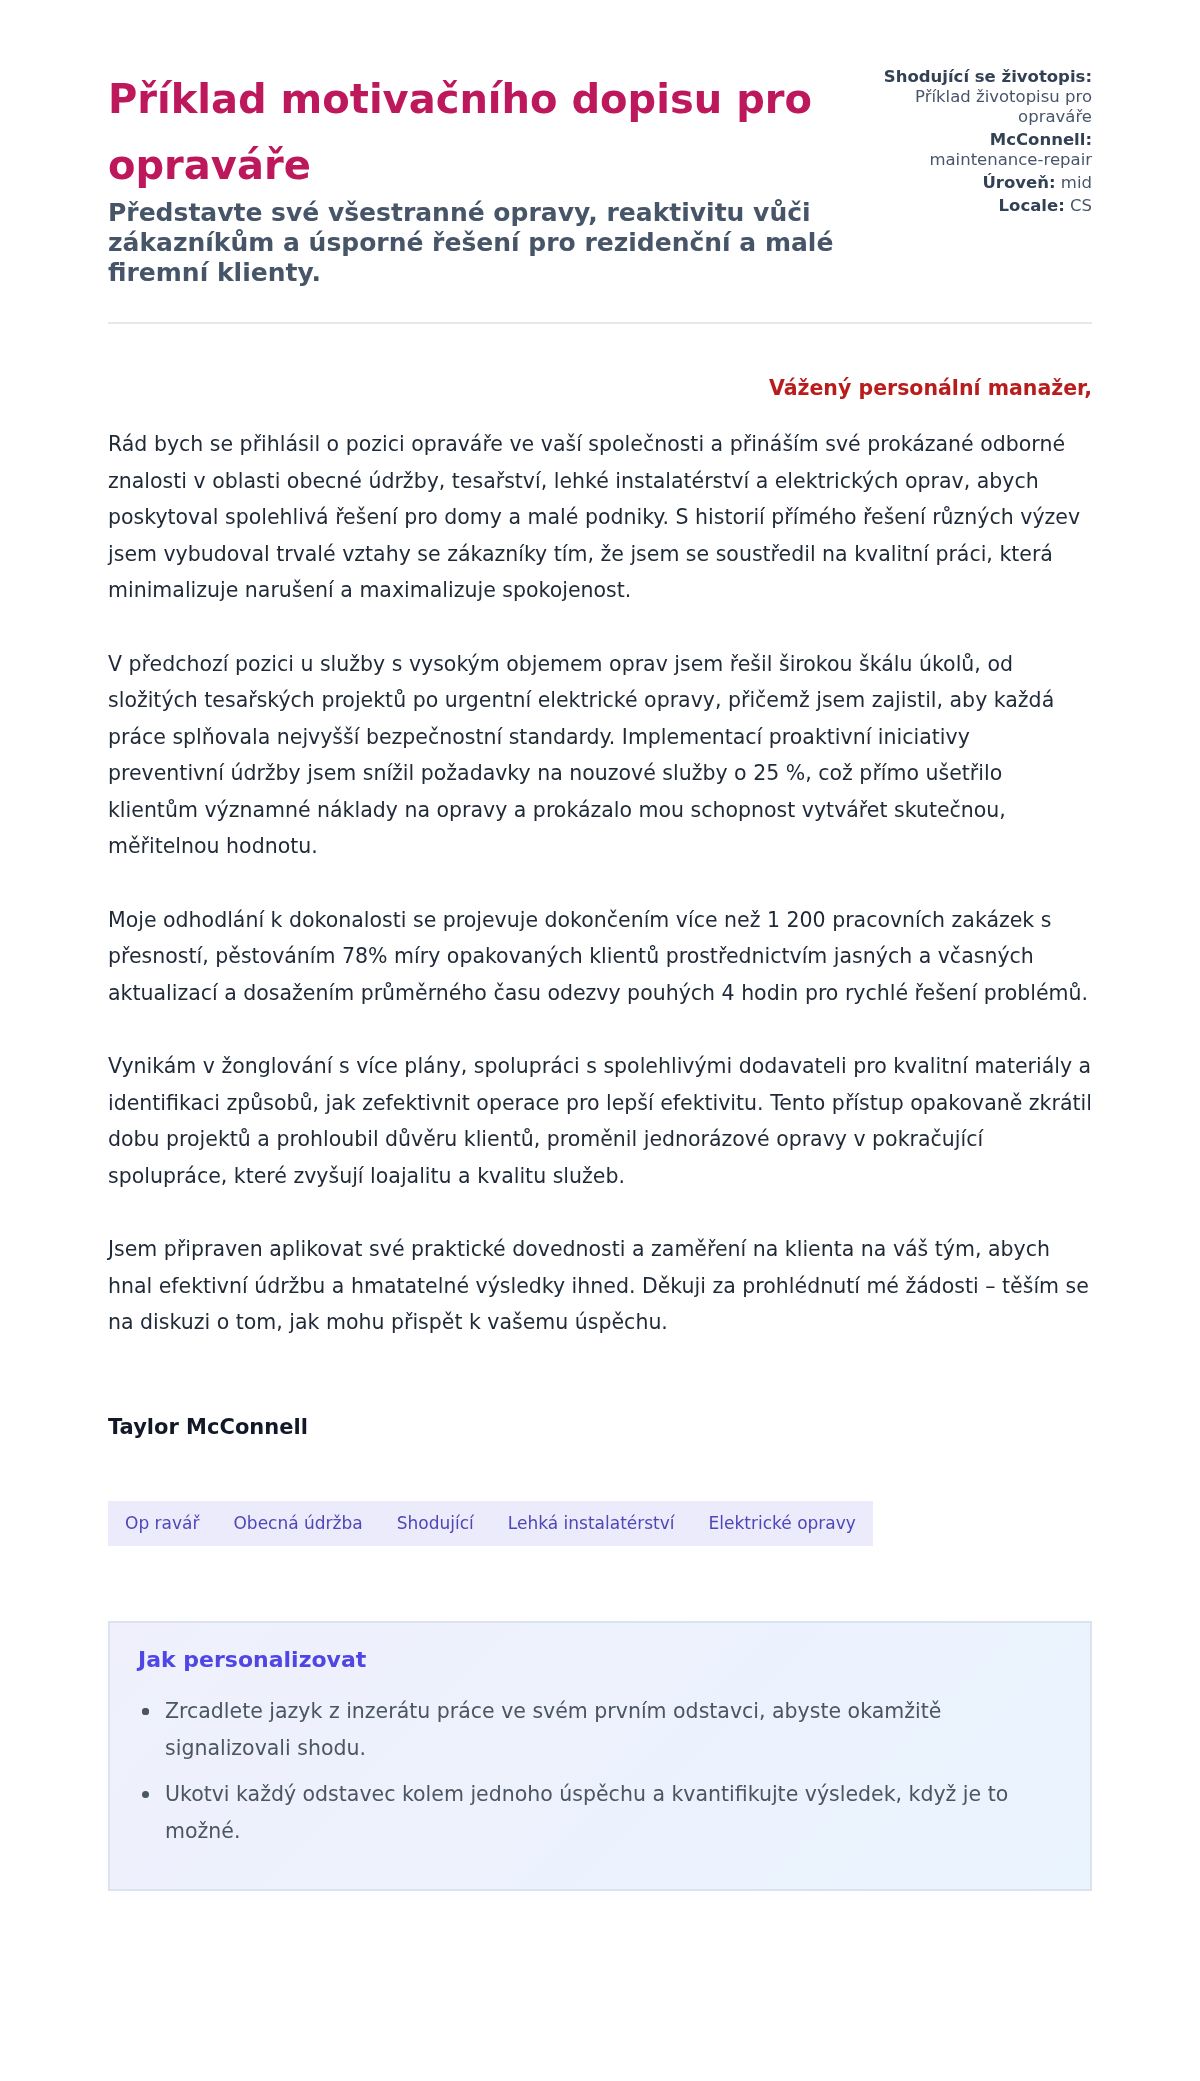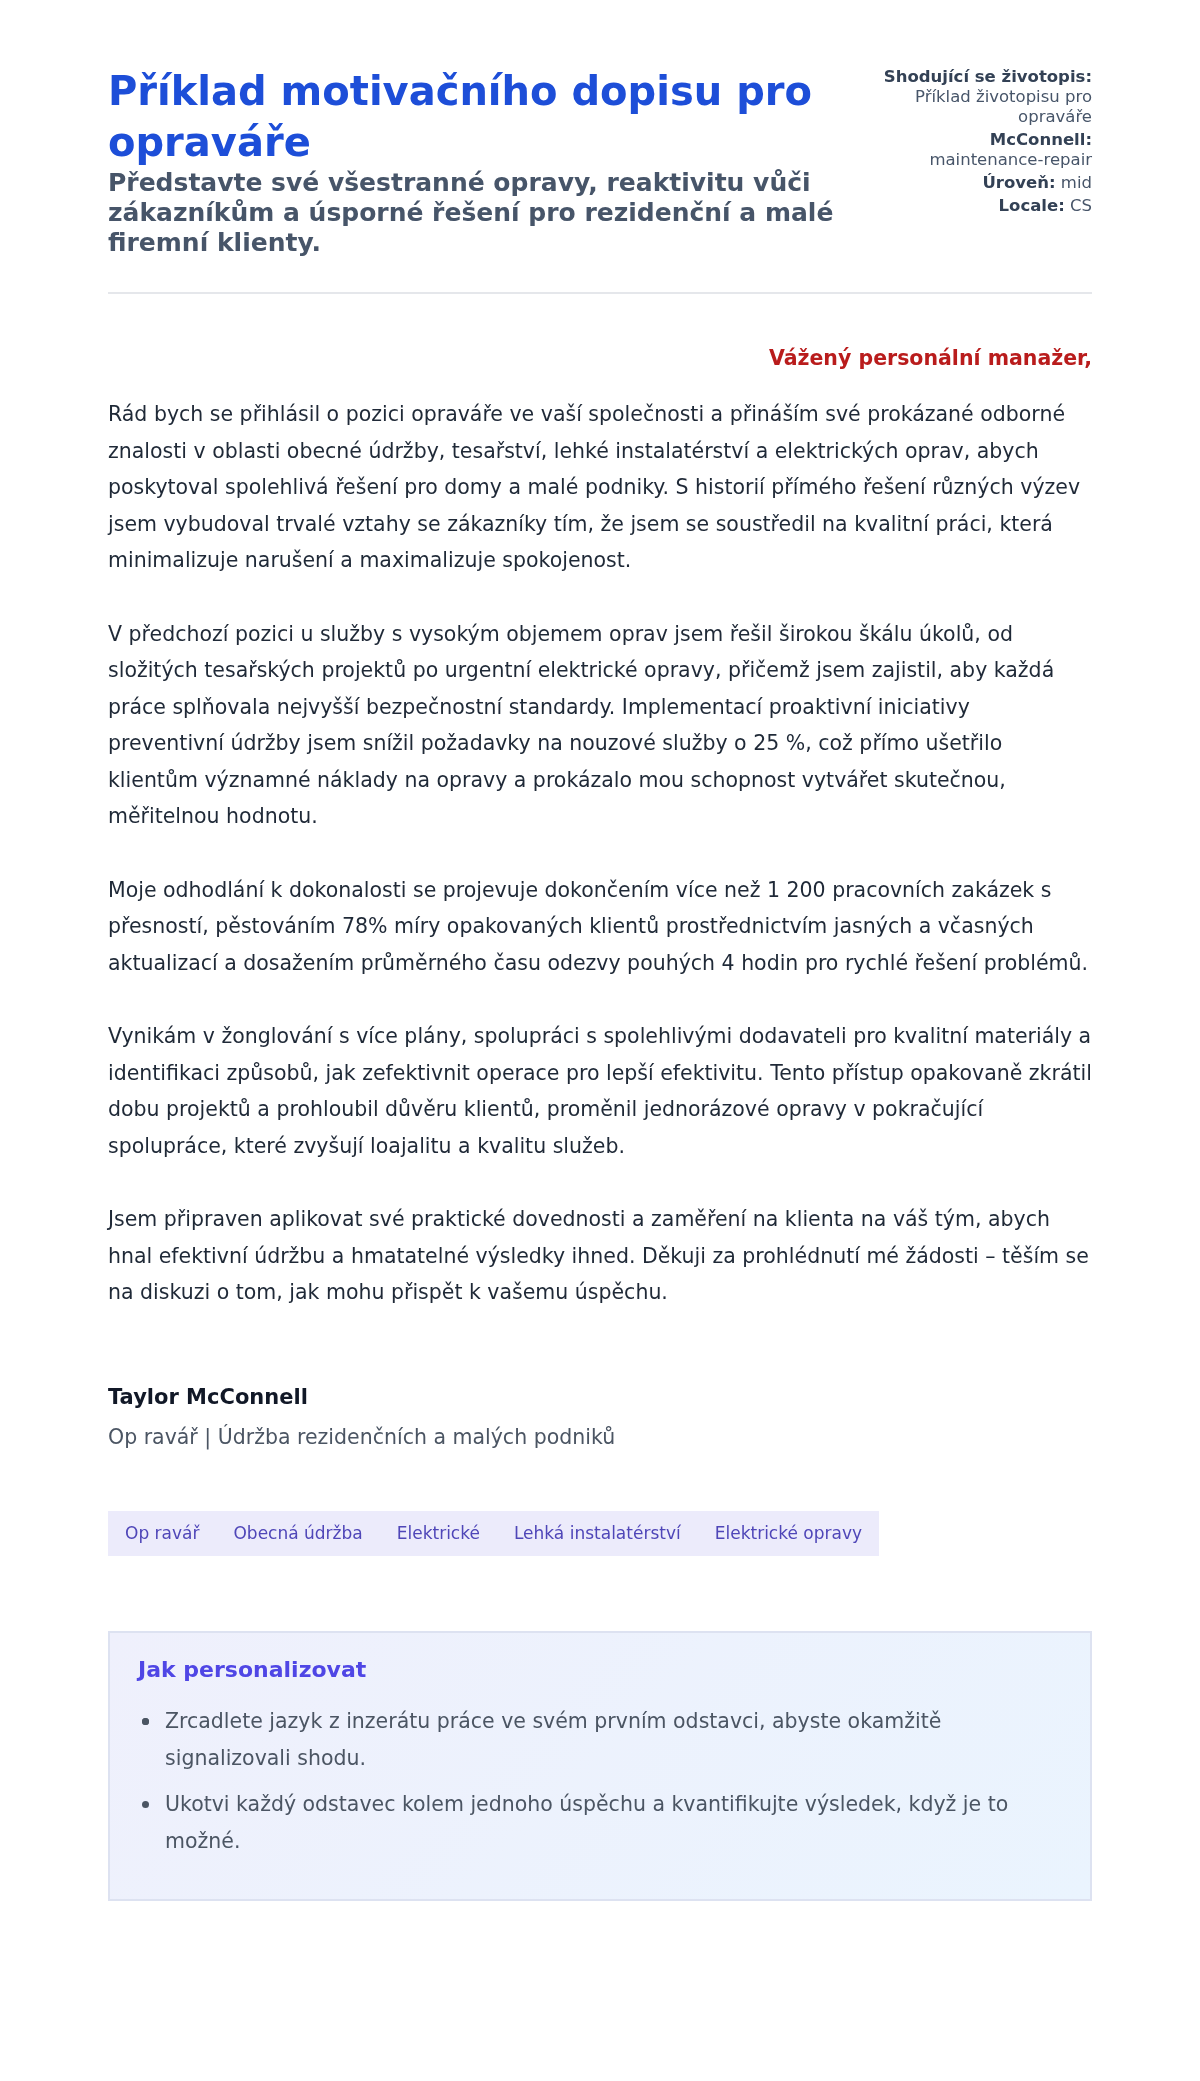--- a/index.html
+++ b/index.html
@@ -19,22 +19,22 @@
       display: flex;
       justify-content: space-between;
       align-items: flex-start;
       padding-bottom: 34px;
       border-bottom: 2px solid #e5e7eb;
     }
     .header-left { width: 760px; }
     .title {
       font-size: 40px;
       font-weight: bold;
-      line-height: 51px;
-      color: #1d4ed8;
+      line-height: 66px;
+      color: #be185d;
     }
     .subtitle {
       font-size: 25px;
       font-weight: bold;
       line-height: 30px;
       color: #475569;
       margin-top: 0px;
     }
     .meta {
       width: 220px;
@@ -154,27 +154,26 @@
   <section class="body-text">
     <p class="para">Rád bych se přihlásil o pozici opraváře ve vaší společnosti a přináším své prokázané odborné znalosti v oblasti obecné údržby, tesařství, lehké instalatérství a elektrických oprav, abych poskytoval spolehlivá řešení pro domy a malé podniky. S historií přímého řešení různých výzev jsem vybudoval trvalé vztahy se zákazníky tím, že jsem se soustředil na kvalitní práci, která minimalizuje narušení a maximalizuje spokojenost.</p>
     <p class="para">V předchozí pozici u služby s vysokým objemem oprav jsem řešil širokou škálu úkolů, od složitých tesařských projektů po urgentní elektrické opravy, přičemž jsem zajistil, aby každá práce splňovala nejvyšší bezpečnostní standardy. Implementací proaktivní iniciativy preventivní údržby jsem snížil požadavky na nouzové služby o 25 %, což přímo ušetřilo klientům významné náklady na opravy a prokázalo mou schopnost vytvářet skutečnou, měřitelnou hodnotu.</p>
     <p class="para">Moje odhodlání k dokonalosti se projevuje dokončením více než 1 200 pracovních zakázek s přesností, pěstováním 78% míry opakovaných klientů prostřednictvím jasných a včasných aktualizací a dosažením průměrného času odezvy pouhých 4 hodin pro rychlé řešení problémů.</p>
     <p class="para">Vynikám v žonglování s více plány, spolupráci s spolehlivými dodavateli pro kvalitní materiály a identifikaci způsobů, jak zefektivnit operace pro lepší efektivitu. Tento přístup opakovaně zkrátil dobu projektů a prohloubil důvěru klientů, proměnil jednorázové opravy v pokračující spolupráce, které zvyšují loajalitu a kvalitu služeb.</p>
     <p class="para">Jsem připraven aplikovat své praktické dovednosti a zaměření na klienta na váš tým, abych hnal efektivní údržbu a hmatatelné výsledky ihned. Děkuji za prohlédnutí mé žádosti – těším se na diskuzi o tom, jak mohu přispět k vašemu úspěchu.</p>
   </section>
 
   <section class="signature">
     <div class="sig-name">Taylor McConnell</div>
-    <div class="sig-role">Op ravář | Údržba rezidenčních a malých podniků</div>
   </section>
 
   <div class="tags">
     <span class="tag">Op ravář</span>
     <span class="tag">Obecná údržba</span>
-    <span class="tag">Elektrické</span>
+    <span class="tag">Shodující</span>
     <span class="tag">Lehká instalatérství</span>
     <span class="tag">Elektrické opravy</span>
   </div>
 
   <section class="tips">
     <h3 class="tips-title">Jak personalizovat</h3>
     <ul class="tips-list">
       <li class="tips-item">
         <span class="bullet"></span>
       </li>

